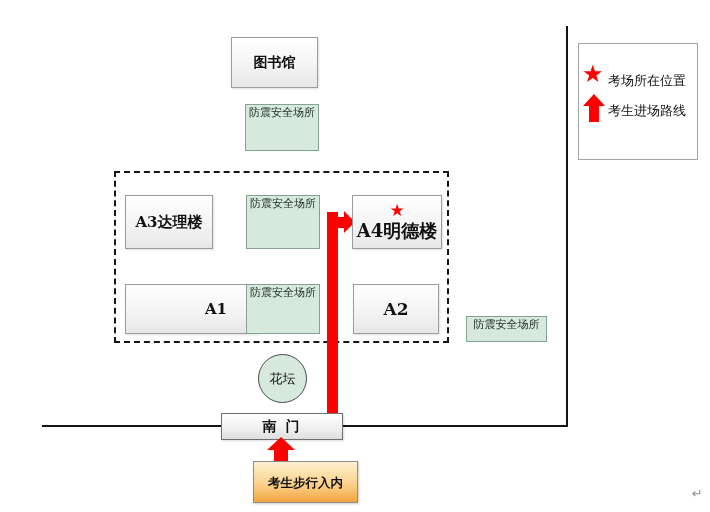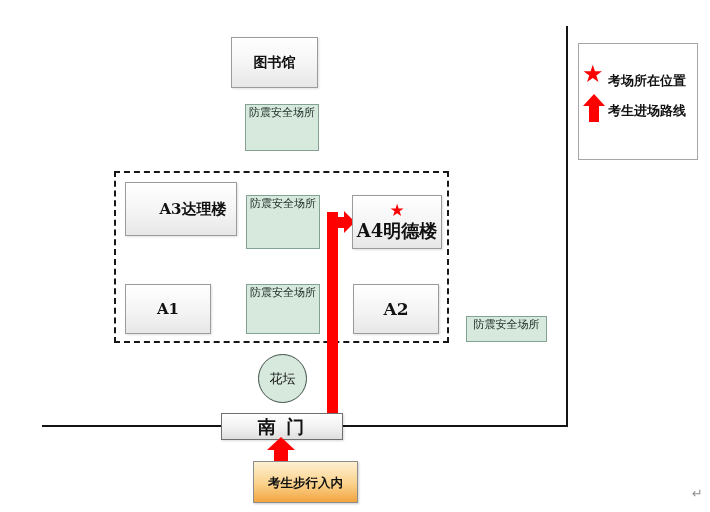--- a/index.html
+++ b/index.html
@@ -34,35 +34,35 @@
   .tri-up{width:0;height:0;border-style:solid;}
   .star{color:#fe0000;line-height:1;}
   .circle-green{
     background:#d7e8dd;border:1.5px solid #3f4f47;border-radius:50%;
     display:flex;align-items:center;justify-content:center;font-size:13px;
   }
   .gate{
     background:linear-gradient(180deg,#ffffff 0%,#efefef 60%,#dedede 100%);
     border:1px solid #6f6f6f;
     display:flex;align-items:center;justify-content:center;
-    font-size:18px;font-weight:bold;letter-spacing:2px;
+    font-size:14px;font-weight:bold;letter-spacing:2px;
     box-shadow:1px 1px 2px rgba(0,0,0,0.15);
   }
   .notice{
     background:linear-gradient(180deg,#fdf0d2 0%,#fbd28c 55%,#f2a440 100%);
     border:1px solid #8d8d8d;
     display:flex;flex-direction:column;align-items:center;justify-content:center;
     font-size:12.5px;font-weight:bold;line-height:17px;
     box-shadow:1px 1px 2px rgba(0,0,0,0.2);
     margin-left:23px;
   }
   .legend{
     background:#ffffff;border:1px solid #a6a6a6;
   }
-  .legend-label{font-size:13px;font-weight:bold;white-space:nowrap;}
+  .legend-label{font-size:13px;font-weight:normal;white-space:nowrap;}
   .c1-box{
     flex-direction:column;font-size:12.5px;font-weight:bold;line-height:21px;
   }
   .ret{color:#8f8f8f;font-size:13px;font-family:"DejaVu Sans",sans-serif;}
 </style>
 </head>
 <body>
 
 <div id="canvas">
 
@@ -84,32 +84,32 @@
   </div>
 
   <div class="abs legend" style="left:578px;top:43px;width:118px;height:115px;">
     <span class="abs star" style="left:3px;top:18px;font-size:24px;">★</span>
     <span class="abs legend-label" style="left:29px;top:28px;">考场所在位置</span>
     <div class="abs tri-up" style="left:4px;top:50px;border-width:0 11px 12px 11px;border-color:transparent transparent #fe0000 transparent;"></div>
     <div class="abs red" style="left:10px;top:62px;width:10px;height:16px;"></div>
     <span class="abs legend-label" style="left:29px;top:58px;">考生进场路线</span>
   </div>
 
-  <div class="abs box-white bold" style="left:125px;top:182px;width:86px;height:52px;font-size:15px;padding-left:24px;">
+  <div class="abs box-white bold" style="left:125px;top:195px;width:86px;height:52px;font-size:15px;">
     <span>A3达理楼</span>
   </div>
   <div class="abs box-green" style="left:246px;top:195px;width:72px;height:52px;">
     <span>防震安全场所</span>
   </div>
   <div class="abs box-white" style="left:352px;top:195px;width:88px;height:52px;flex-direction:column;">
     <span class="star" style="font-size:17px;">★</span>
     <span class="bold" style="font-size:18px;">A4明德楼</span>
   </div>
 
-  <div class="abs box-white bold" style="left:125px;top:284px;width:84px;height:48px;font-size:15px;">
+  <div class="abs box-white bold" style="left:125px;top:284px;width:84px;height:48px;font-size:15px;padding-left:48px;">
     <span>A1</span>
   </div>
   <div class="abs box-green" style="left:246px;top:284px;width:72px;height:48px;">
     <span>防震安全场所</span>
   </div>
   <div class="abs box-white bold" style="left:353px;top:284px;width:84px;height:48px;font-size:17px;">
     <span>A2</span>
   </div>
 
 

